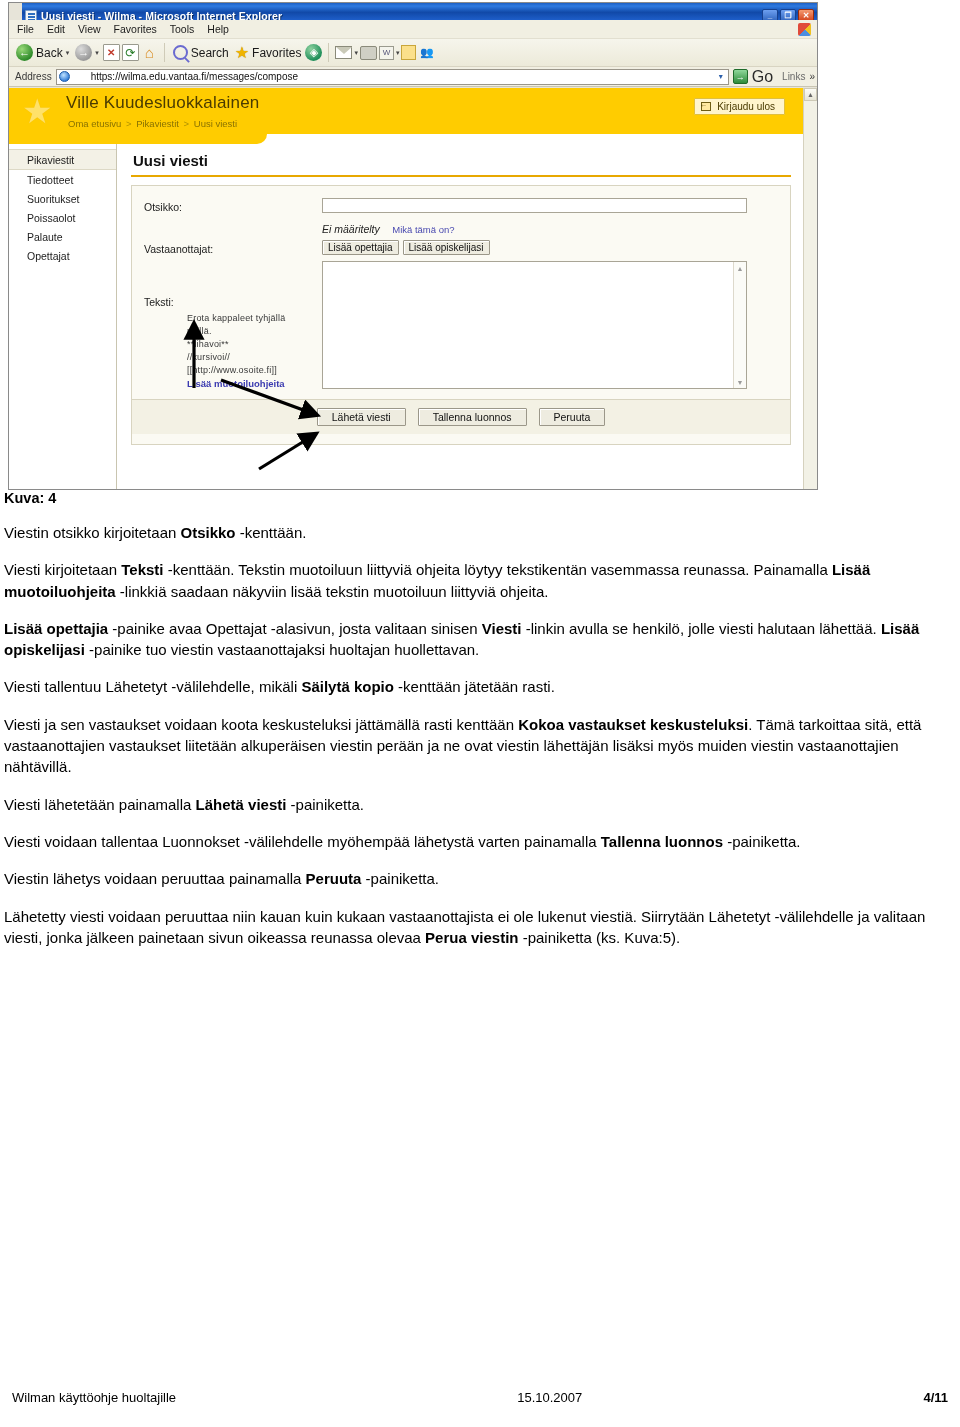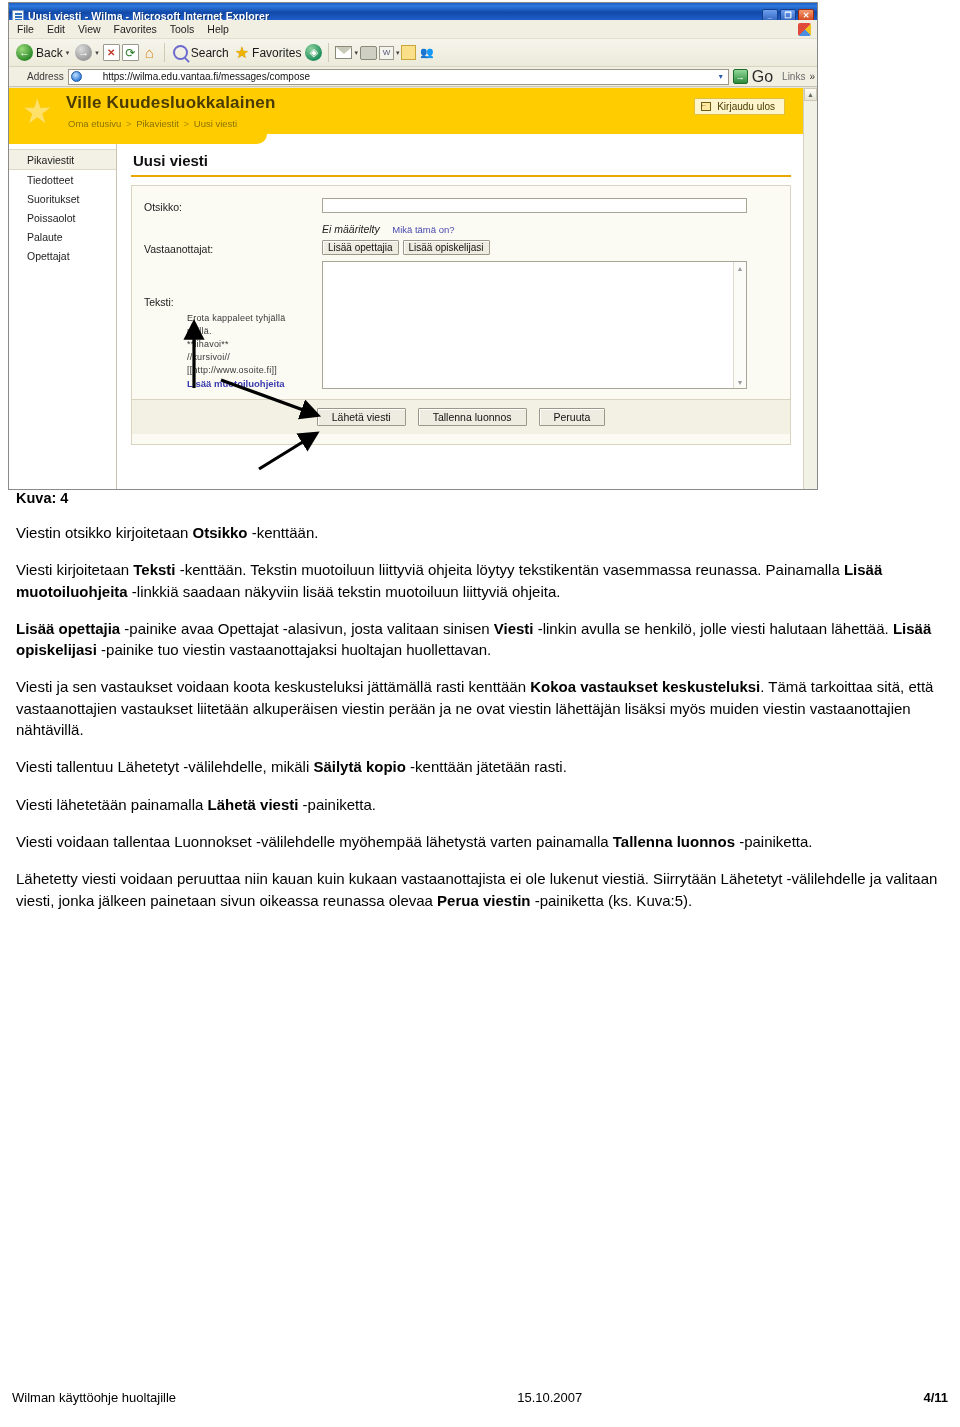--- a/index.html
+++ b/index.html
@@ -19,20 +19,21 @@
     background: #e7e4d9;
     border: 1px solid #8a8a8a;
     overflow: hidden;
   }
   .titlebar {
     height: 17px;
     background: linear-gradient(to bottom,#1c5fc4 0%, #2f7ae0 18%, #1149a8 55%, #1e5ec9 100%);
     display: flex; align-items: center;
     padding: 8px 2px 0 3px;
     color: #fff;
+    margin-left: 13px;
   }
   .tb-icon {
     width: 12px; height: 12px; margin-right: 4px;
     background: #f4f6f8; border:1px solid #7b9ec9; border-radius:1px;
     position: relative; flex: 0 0 auto;
   }
   .tb-icon:after{
     content:""; position:absolute; left:2px; top:2px; width:7px; height:2px;
     background:#2f6fbf; box-shadow:0 3px 0 #2f6fbf, 0 6px 0 #2f6fbf;
   }
@@ -97,21 +98,21 @@
   .mailicon{ width:17px;height:13px;background:#fff;border:1px solid #8a8a7a;position:relative;flex:0 0 auto;}
   .mailicon:after{content:""; position:absolute;left:0;top:0;border-left:8px solid transparent;border-right:8px solid transparent;border-top:7px solid #c9c9b8;}
   .printicon{ width:17px;height:14px;background:#cfcfc4;border:1px solid #8a8a7a;border-radius:2px;flex:0 0 auto;}
   .wicon{ width:15px;height:14px;border:1px solid #9a9a8e;background:#f4f4ec;font-size:8px;color:#55557a;display:flex;align-items:center;justify-content:center;flex:0 0 auto;}
   .noteicon{ width:15px;height:15px;background:#fbe08a;border:1px solid #c9a63a;flex:0 0 auto;}
   .msnicon{ width:17px;height:15px;position:relative;flex:0 0 auto;}
   .msnicon:after{content:"👥"; position:absolute;inset:0;font-size:11px;display:flex;align-items:center;justify-content:center;}
 
   .addrbar {
     height: 20px; background:#f1efe2; display:flex; align-items:center;
-    border-bottom:1px solid #c9c5b2; padding: 0 2px 0 18px; gap:4px;
+    border-bottom:1px solid #c9c5b2; padding: 0 2px 0 6px; gap:4px;
   }
   .addrbar .alabel { font-size:10px; color:#3a3a3a; flex:0 0 auto;}
   .addrfield {
     flex:1 1 auto; height:16px; background:#fff; border:1px solid #9a968a;
     display:flex; align-items:center; padding-left:2px; gap:21px; min-width:0;
   }
   .addrfield .e-icon{
     width:11px;height:11px;border-radius:50%;flex:0 0 auto;
     background: radial-gradient(circle at 40% 35%, #bfe2ff, #2f7ad6 75%);
     border:1px solid #1d5ba8;
@@ -149,21 +150,21 @@
   .wheader:after{
     content:""; position:absolute; left:0; top:46px; width:258px; height:10px;
     background:#ffcc00; border-bottom-right-radius:16px;
   }
   .wstar {
     position:absolute; left:13px; top:6px; font-size:34px; line-height:1;
     color:#ffe169; text-shadow:0 0 1px #f0bc00;
   }
   .wname {
     position:absolute; left:57px; top:5px;
-    font-size:17px; color:#4a3b00; font-weight:700; letter-spacing:.2px;
+    font-size:17px; color:#4a3b00; font-weight:400; letter-spacing:.2px;
   }
   .wcrumb {
     position:absolute; left:59px; top:30px; z-index:3;
     font-size:9.5px; color:#8a7300;
   }
   .wcrumb span.sep2{ color:#b09200; padding:0 2px;}
   .logout {
     position:absolute; right:18px; top:10px;
     background:#fff5cc; border:1px solid #e0bf3e;
     padding:2px 9px 2px 6px; border-radius:1px;
@@ -237,21 +238,21 @@
     padding:8px 0 8px 0; display:flex; justify-content:center; gap:12px;
     background:#f3f1e4;
   }
   .actbtn {
     font-size:10.5px; color:#111; background:#eeece0; border:1px solid #9b9789;
     padding:2px 14px; border-radius:1px; box-shadow: inset 1px 1px 0 #fff;
   }
   #annot-svg { position:absolute; left:0; top:0; width:810px; height:488px; }
 
   
-  .doc { position:absolute; left:16px; top:490px; width:936px; }
+  .doc { position:absolute; left:4px; top:490px; width:936px; }
   .caption { font-size:14.5px; font-weight:bold; color:#000; margin:0 0 16px 0; }
   .para {
     font-size:15px; color:#000; line-height:1.42; margin:0 0 16px 0;
     text-align:left;
   }
   .para b { font-weight:bold; }
 
   .footer {
     position:absolute; left:12px; right:12px; bottom:22px;
     display:flex; align-items:center; font-size:13px; color:#000;
@@ -443,24 +444,25 @@
       <line x1="212" y1="377" x2="297" y2="408" stroke="#000" stroke-width="3.2" marker-end="url(#ah)"></line>
       <line x1="250" y1="466" x2="297" y2="437" stroke="#000" stroke-width="3.2" marker-end="url(#ah)"></line>
     </svg>
   </div>
 
   <div class="doc">
     <div class="caption">Kuva: 4</div>
     <p class="para"><span>Viestin otsikko kirjoitetaan </span><b>Otsikko</b><span> -kenttään.</span></p>
     <p class="para"><span>Viesti kirjoitetaan </span><b>Teksti</b><span> -kenttään. Tekstin muotoiluun liittyviä ohjeita löytyy tekstikentän vasemmassa reunassa. Painamalla </span><b>Lisää muotoiluohjeita</b><span> -linkkiä saadaan näkyviin lisää tekstin muotoiluun liittyviä ohjeita.</span></p>
     <p class="para"><b>Lisää opettajia</b><span> -painike avaa Opettajat -alasivun, josta valitaan sinisen </span><b>Viesti</b><span> -linkin avulla se henkilö, jolle viesti halutaan lähettää. </span><b>Lisää opiskelijasi</b><span> -painike tuo viestin vastaanottajaksi huoltajan huollettavan.</span></p>
+    <p class="para"><span>Viesti tallentuu Lähetetyt -välilehdelle, mikäli </span><b>Säilytä kopio</b><span> -kenttään jätetään rasti.</span></p>
     <p class="para"><span>Viesti ja sen vastaukset voidaan koota keskusteluksi jättämällä rasti kenttään </span><b>Kokoa vastaukset keskusteluksi</b><span>. Tämä tarkoittaa sitä, että vastaanottajien vastaukset liitetään alkuperäisen viestin perään ja ne ovat viestin lähettäjän lisäksi myös muiden viestin vastaanottajien nähtävillä.</span></p>
-    <p class="para"><span>Viesti tallentuu Lähetetyt -välilehdelle, mikäli </span><b>Säilytä kopio</b><span> -kenttään jätetään rasti.</span></p>
     <p class="para"><span>Viesti lähetetään painamalla </span><b>Lähetä viesti</b><span> -painiketta.</span></p>
     <p class="para"><span>Viesti voidaan tallentaa Luonnokset -välilehdelle myöhempää lähetystä varten painamalla </span><b>Tallenna luonnos</b><span> -painiketta.</span></p>
+    <p class="para"><span>Viestin lähetys voidaan peruuttaa painamalla </span><b>Peruuta</b><span> -painiketta.</span></p>
     <p class="para"><span>Lähetetty viesti voidaan peruuttaa niin kauan kuin kukaan vastaanottajista ei ole lukenut viestiä. Siirrytään Lähetetyt -välilehdelle ja valitaan viesti, jonka jälkeen painetaan sivun oikeassa reunassa olevaa </span><b>Perua viestin</b><span> -painiketta (ks. Kuva:5).</span></p>
   </div>
 
   <div class="footer">
     <span class="f-left">Wilman käyttöohje huoltajille</span>
     <span class="f-center">15.10.2007</span>
     <span class="f-right">4/11</span>
   </div>
 
 </div>

